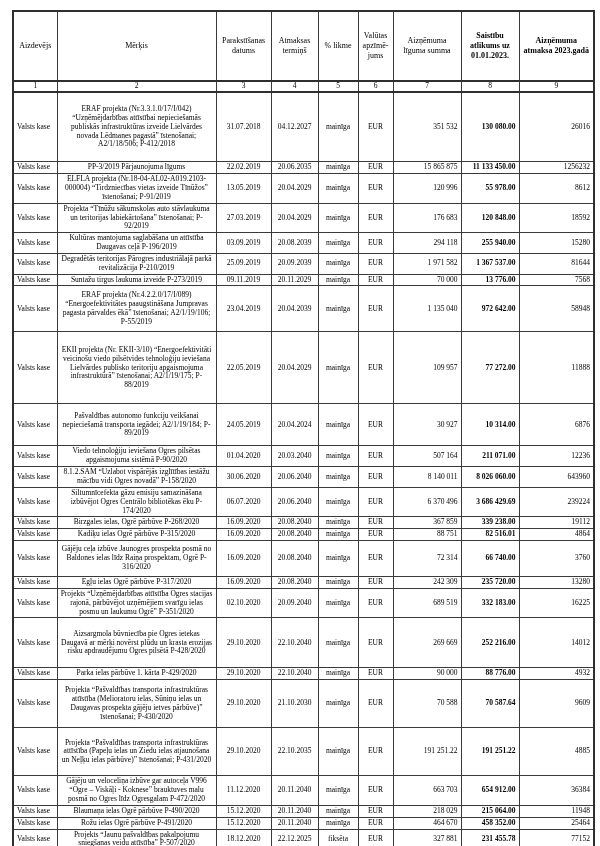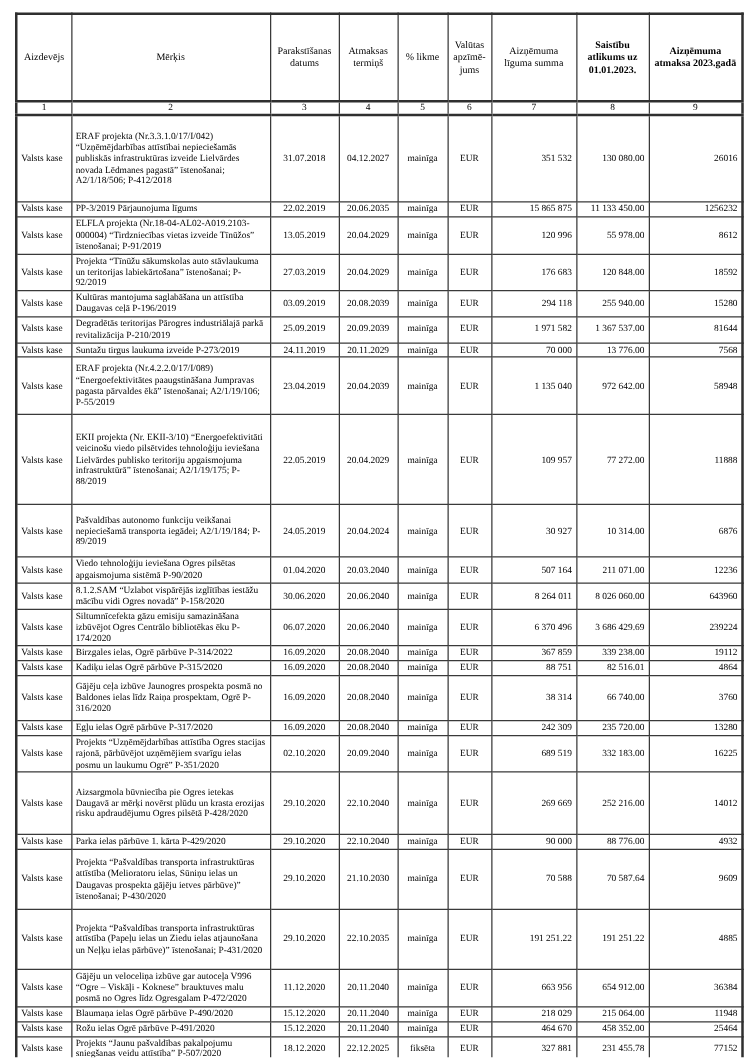--- a/index.html
+++ b/index.html
@@ -25,24 +25,24 @@
     height:64px;font-weight:normal;text-align:center;
     font-size:8px;line-height:1.25;padding:2px 2px;
   }
   tr.header-row th.bold{font-weight:bold;}
   tr.num-row td{
     height:8px;text-align:center;padding:0 2px;
     border-top:2px solid #2f2f2f;border-bottom:2px solid #2f2f2f;
     font-size:7.5px;
   }
   td.c-lender{text-align:left;vertical-align:middle;}
-  td.c-purpose{text-align:left;}
+  td.c-purpose{text-align:center;}
   td.c-center{text-align:center;}
   td.c-num{text-align:right;}
-  td.c-bold{font-weight:normal;}
+  td.c-bold{font-weight:bold;}
 </style>
 </head>
 <body>
 
 <div class="page">
   <table class="loans">
     <colgroup>
       <col class="w1">
         <col class="w2">
         <col class="w3">
@@ -140,21 +140,21 @@
           <td class="c-center">20.09.2039</td>
           <td class="c-center">mainīga</td>
           <td class="c-center">EUR</td>
           <td class="c-num">1 971 582</td>
           <td class="c-num c-bold">1 367 537.00</td>
           <td class="c-num">81644</td>
         </tr>
         <tr>
           <td class="c-lender">Valsts kase</td>
           <td class="c-purpose">Suntažu tirgus laukuma izveide P-273/2019</td>
-          <td class="c-center">24.11.2019</td>
+          <td class="c-center">09.11.2019</td>
           <td class="c-center">20.11.2029</td>
           <td class="c-center">mainīga</td>
           <td class="c-center">EUR</td>
           <td class="c-num">70 000</td>
           <td class="c-num c-bold">13 776.00</td>
           <td class="c-num">7568</td>
         </tr>
         <tr style="height: 46px;">
           <td class="c-lender">Valsts kase</td>
           <td class="c-purpose">ERAF projekta (Nr.4.2.2.0/17/I/089) “Energoefektivitātes paaugstināšana Jumpravas pagasta pārvaldes ēkā” īstenošanai; A2/1/19/106; P-55/2019</td>
@@ -199,38 +199,38 @@
           <td class="c-num c-bold">211 071.00</td>
           <td class="c-num">12236</td>
         </tr>
         <tr>
           <td class="c-lender">Valsts kase</td>
           <td class="c-purpose">8.1.2.SAM “Uzlabot vispārējās izglītības iestāžu mācību vidi Ogres novadā” P-158/2020</td>
           <td class="c-center">30.06.2020</td>
           <td class="c-center">20.06.2040</td>
           <td class="c-center">mainīga</td>
           <td class="c-center">EUR</td>
-          <td class="c-num">8 264 011</td>
+          <td class="c-num">8 140 011</td>
           <td class="c-num c-bold">8 026 060.00</td>
           <td class="c-num">643960</td>
         </tr>
         <tr>
           <td class="c-lender">Valsts kase</td>
           <td class="c-purpose">Siltumnīcefekta gāzu emisiju samazināšana izbūvējot Ogres Centrālo bibliotēkas ēku P-174/2020</td>
           <td class="c-center">06.07.2020</td>
           <td class="c-center">20.06.2040</td>
           <td class="c-center">mainīga</td>
           <td class="c-center">EUR</td>
           <td class="c-num">6 370 496</td>
           <td class="c-num c-bold">3 686 429.69</td>
           <td class="c-num">239224</td>
         </tr>
         <tr>
           <td class="c-lender">Valsts kase</td>
-          <td class="c-purpose">Birzgales ielas, Ogrē pārbūve P-314/2022</td>
+          <td class="c-purpose">Birzgales ielas, Ogrē pārbūve P-268/2020</td>
           <td class="c-center">16.09.2020</td>
           <td class="c-center">20.08.2040</td>
           <td class="c-center">mainīga</td>
           <td class="c-center">EUR</td>
           <td class="c-num">367 859</td>
           <td class="c-num c-bold">339 238.00</td>
           <td class="c-num">19112</td>
         </tr>
         <tr>
           <td class="c-lender">Valsts kase</td>
@@ -243,21 +243,21 @@
           <td class="c-num c-bold">82 516.01</td>
           <td class="c-num">4864</td>
         </tr>
         <tr style="height: 36px;">
           <td class="c-lender">Valsts kase</td>
           <td class="c-purpose">Gājēju ceļa izbūve Jaunogres prospekta posmā no Baldones ielas līdz Raiņa prospektam, Ogrē P-316/2020</td>
           <td class="c-center">16.09.2020</td>
           <td class="c-center">20.08.2040</td>
           <td class="c-center">mainīga</td>
           <td class="c-center">EUR</td>
-          <td class="c-num">38 314</td>
+          <td class="c-num">72 314</td>
           <td class="c-num c-bold">66 740.00</td>
           <td class="c-num">3760</td>
         </tr>
         <tr>
           <td class="c-lender">Valsts kase</td>
           <td class="c-purpose">Egļu ielas Ogrē pārbūve P-317/2020</td>
           <td class="c-center">16.09.2020</td>
           <td class="c-center">20.08.2040</td>
           <td class="c-center">mainīga</td>
           <td class="c-center">EUR</td>
@@ -320,21 +320,21 @@
           <td class="c-num c-bold">191 251.22</td>
           <td class="c-num">4885</td>
         </tr>
         <tr>
           <td class="c-lender">Valsts kase</td>
           <td class="c-purpose">Gājēju un veloceliņa izbūve gar autoceļa V996 “Ogre – Viskāļi - Koknese” brauktuves malu posmā no Ogres līdz Ogresgalam P-472/2020</td>
           <td class="c-center">11.12.2020</td>
           <td class="c-center">20.11.2040</td>
           <td class="c-center">mainīga</td>
           <td class="c-center">EUR</td>
-          <td class="c-num">663 956</td>
+          <td class="c-num">663 703</td>
           <td class="c-num c-bold">654 912.00</td>
           <td class="c-num">36384</td>
         </tr>
         <tr>
           <td class="c-lender">Valsts kase</td>
           <td class="c-purpose">Blaumaņa ielas Ogrē pārbūve P-490/2020</td>
           <td class="c-center">15.12.2020</td>
           <td class="c-center">20.11.2040</td>
           <td class="c-center">mainīga</td>
           <td class="c-center">EUR</td>

